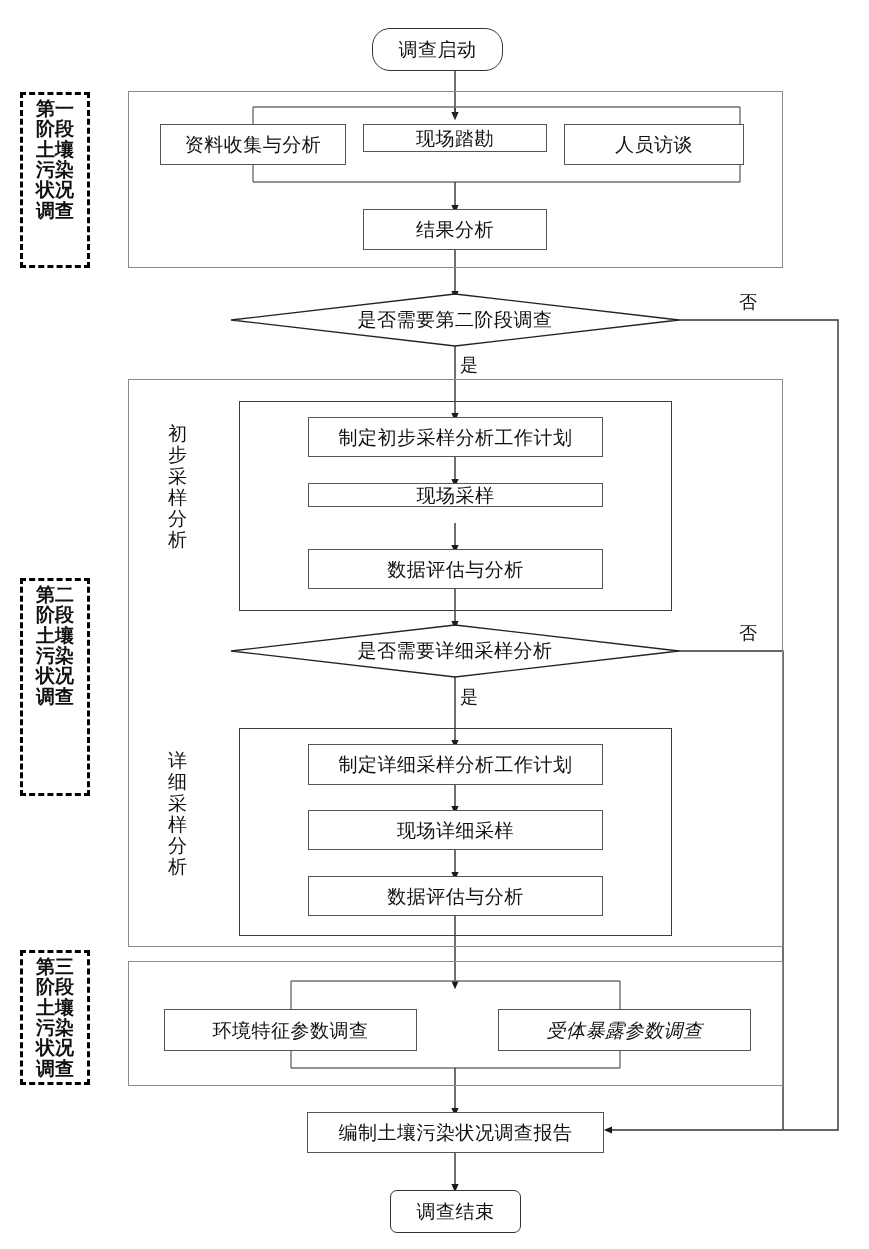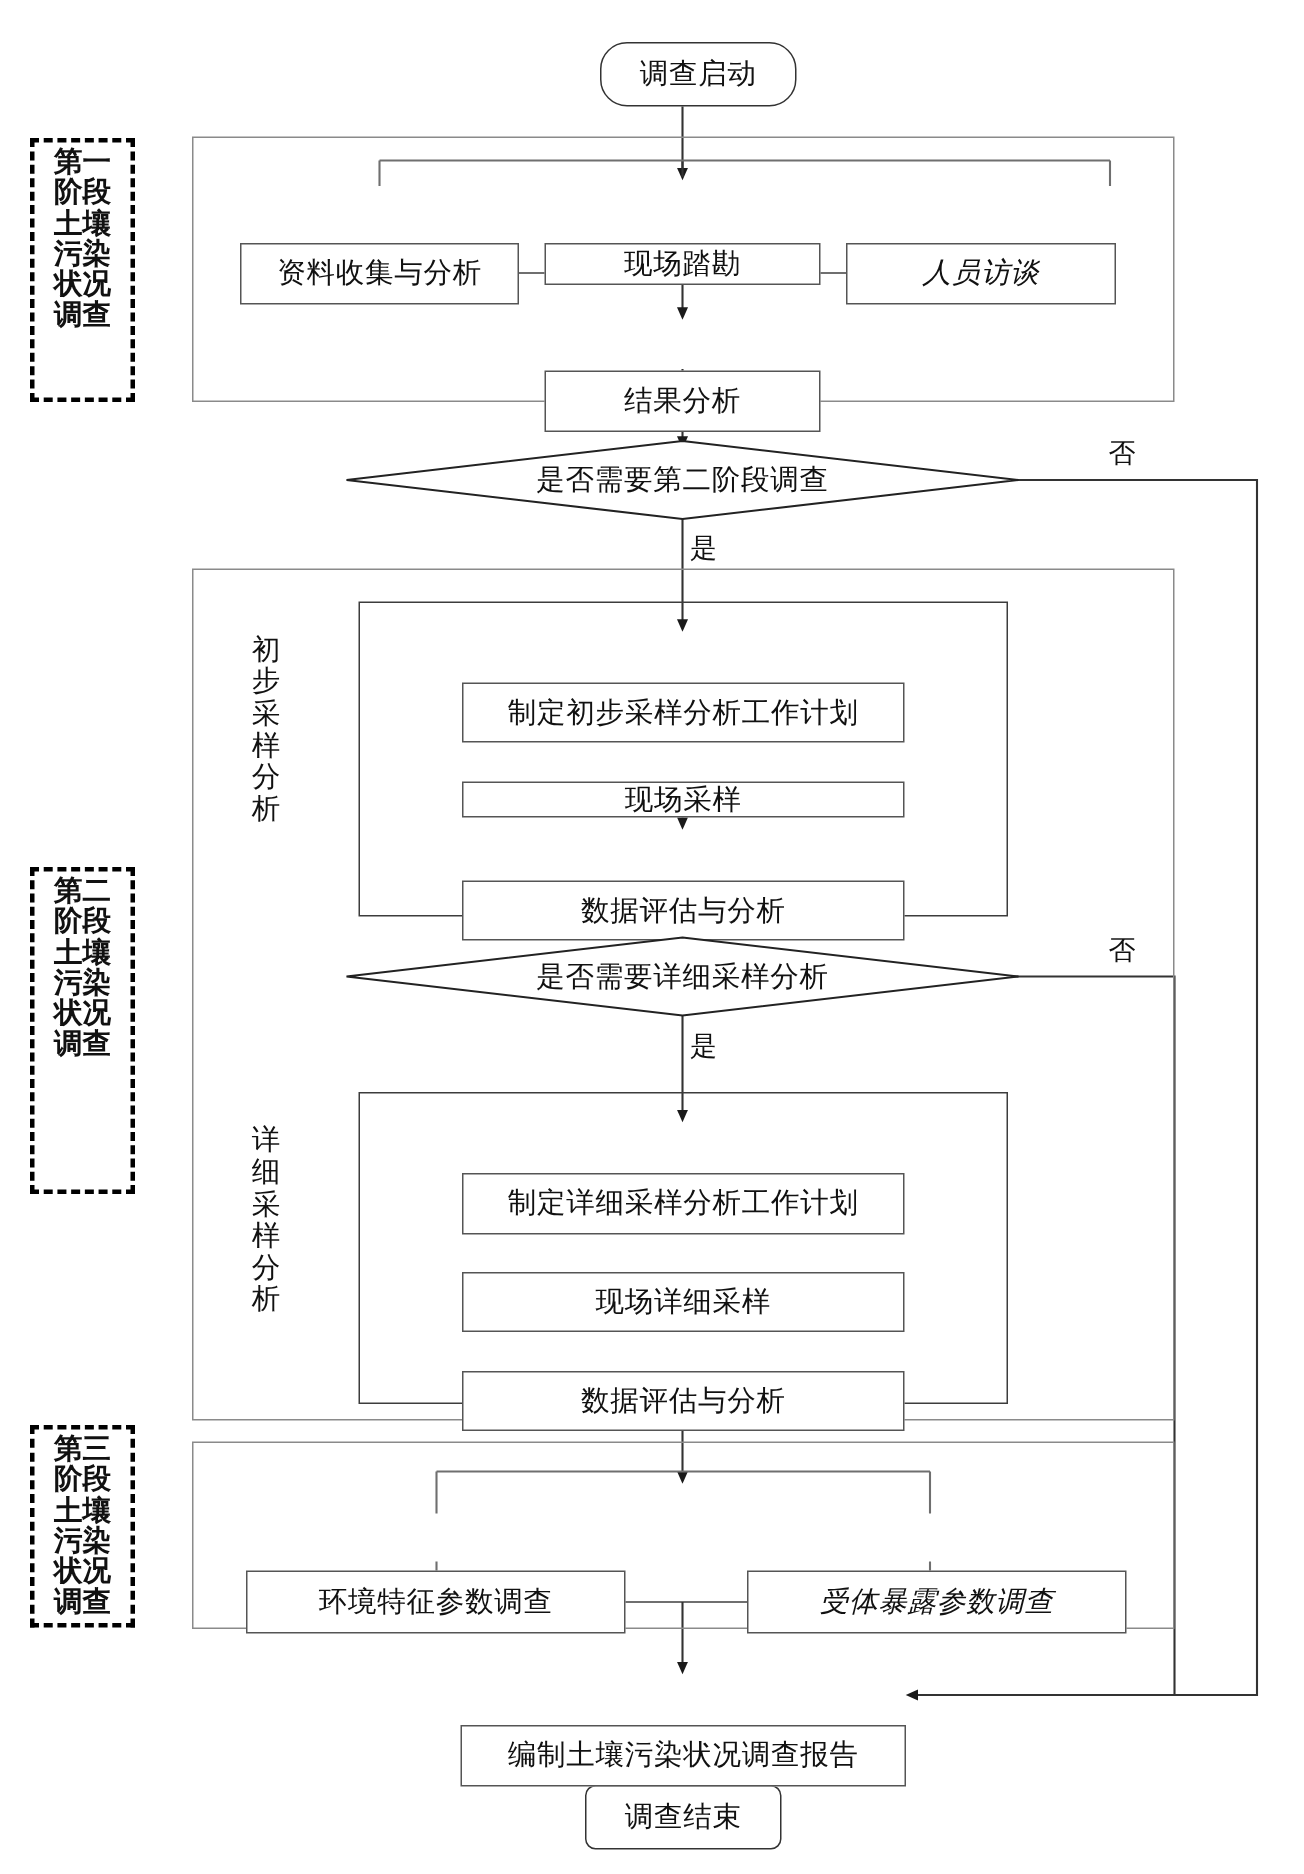--- a/index.html
+++ b/index.html
@@ -12,21 +12,21 @@
   svg.wires{position:absolute;left:0;top:0;width:869px;height:1249px;pointer-events:none;}
 
   
   .node{
     position:absolute;box-sizing:border-box;
     display:flex;align-items:center;justify-content:center;
     background:#fff;border:1px solid #333;
     font-size:19px;line-height:1;letter-spacing:.5px;white-space:nowrap;
   }
   .node.rounded{border-radius:7px;}
-  .node.thin{border:1px solid #555;margin-top:38px;}
+  .node.thin{border:1px solid #555;}
 
   
   .frame{
     position:absolute;box-sizing:border-box;
     border:1px solid #8a8a8a;background:transparent;
   }
   .frame.inner{border:1px solid #3c3c3c;}
 
   
   .stage-tag{
@@ -136,37 +136,37 @@
   </div>
 
   <div class="stage-tag" style="left:20px;top:578px;width:70px;height:218px;">
     <div class="tag-text">第二阶段土壤污染状况调查</div>
   </div>
 
   <div class="stage-tag" style="left:20px;top:950px;width:70px;height:135px;">
     <div class="tag-text">第三阶段土壤污染状况调查</div>
   </div>
 
-  <div class="node rounded" style="left:400px;top:28px;width:131px;height:43px;border-radius:18px;">
+  <div class="node rounded" style="left:372px;top:28px;width:131px;height:43px;border-radius:18px;">
     <span>调查启动</span>
   </div>
 
   <div class="node rounded" style="left:390px;top:1190px;width:131px;height:43px;align-items:center;">
     <span>调查结束</span>
   </div>
 
   <div class="node thin" style="left:160px;top:124px;width:186px;height:41px;">
     <span>资料收集与分析</span>
   </div>
 
   <div class="node thin" style="left:363px;top:124px;width:184px;height:28px;">
     <span>现场踏勘</span>
   </div>
 
-  <div class="node thin" style="left:564px;top:124px;width:180px;height:41px;font-style:italic;">
+  <div class="node thin" style="left:564px;top:124px;width:180px;height:41px;">
     <span>人员访谈</span>
   </div>
 
   <div class="node thin" style="left:363px;top:209px;width:184px;height:41px;">
     <span>结果分析</span>
   </div>
 
   <div class="diamond-wrap" style="left:230px;top:293px;width:450px;height:54px;">
     <svg width="450" height="54" viewBox="0 0 450 54">
       <polygon points="225,1 449,27 225,53 1,27" fill="#fff" stroke="#222" stroke-width="1.4"></polygon>

